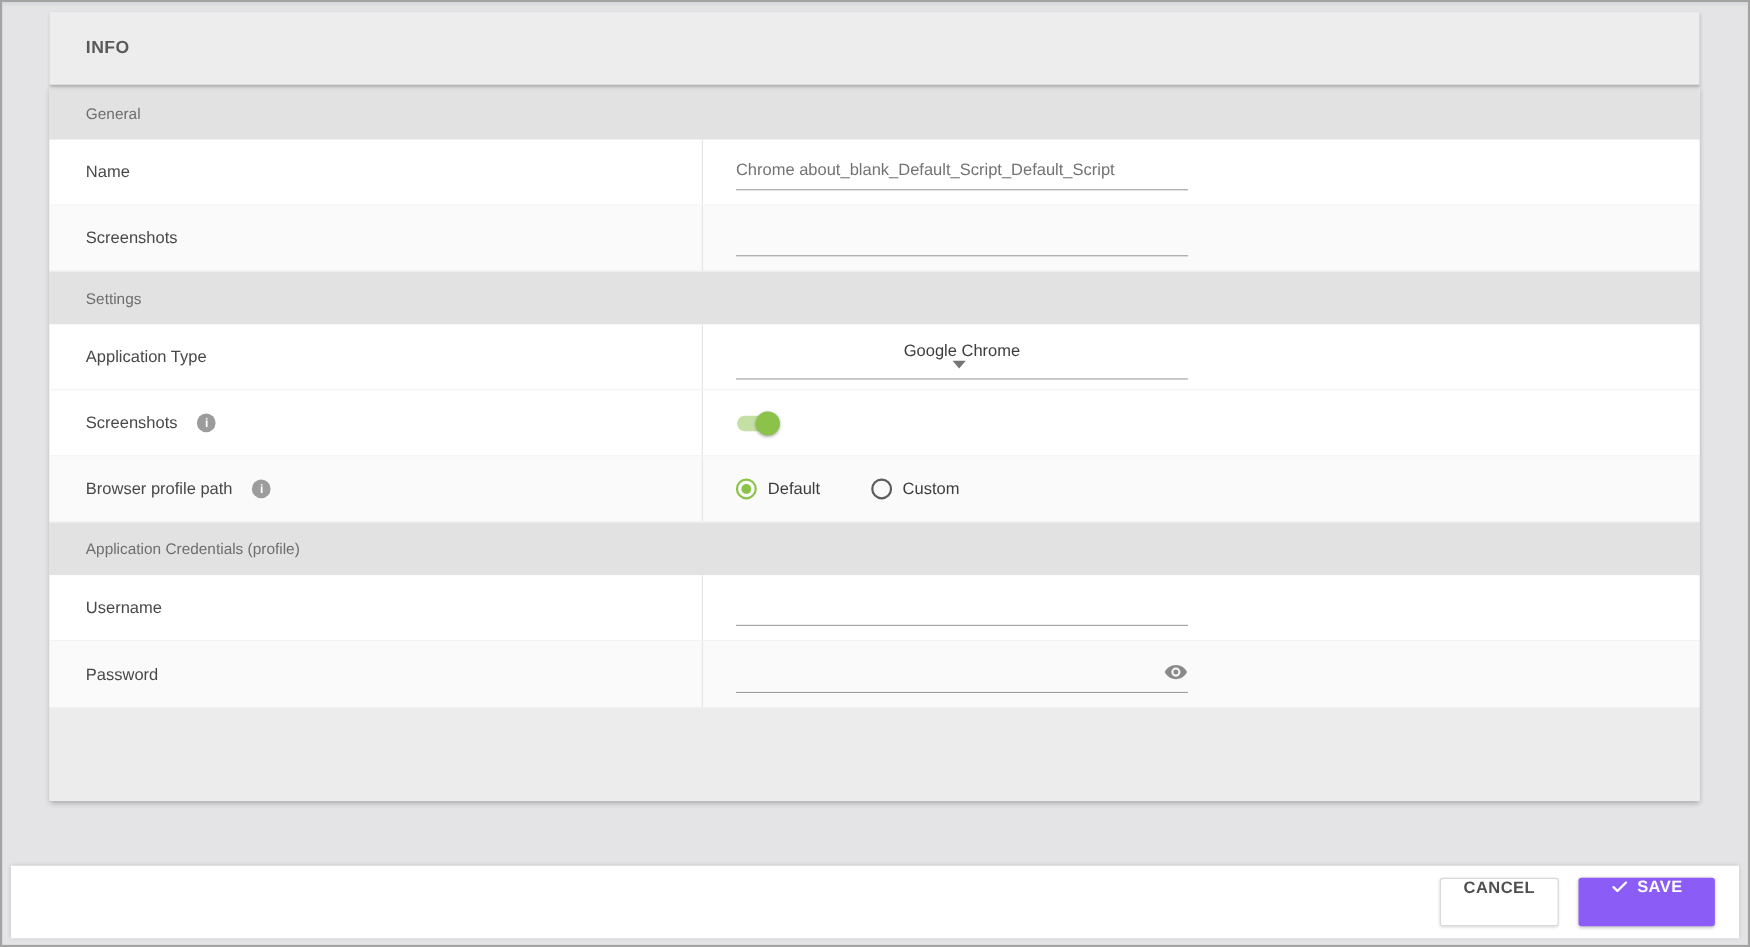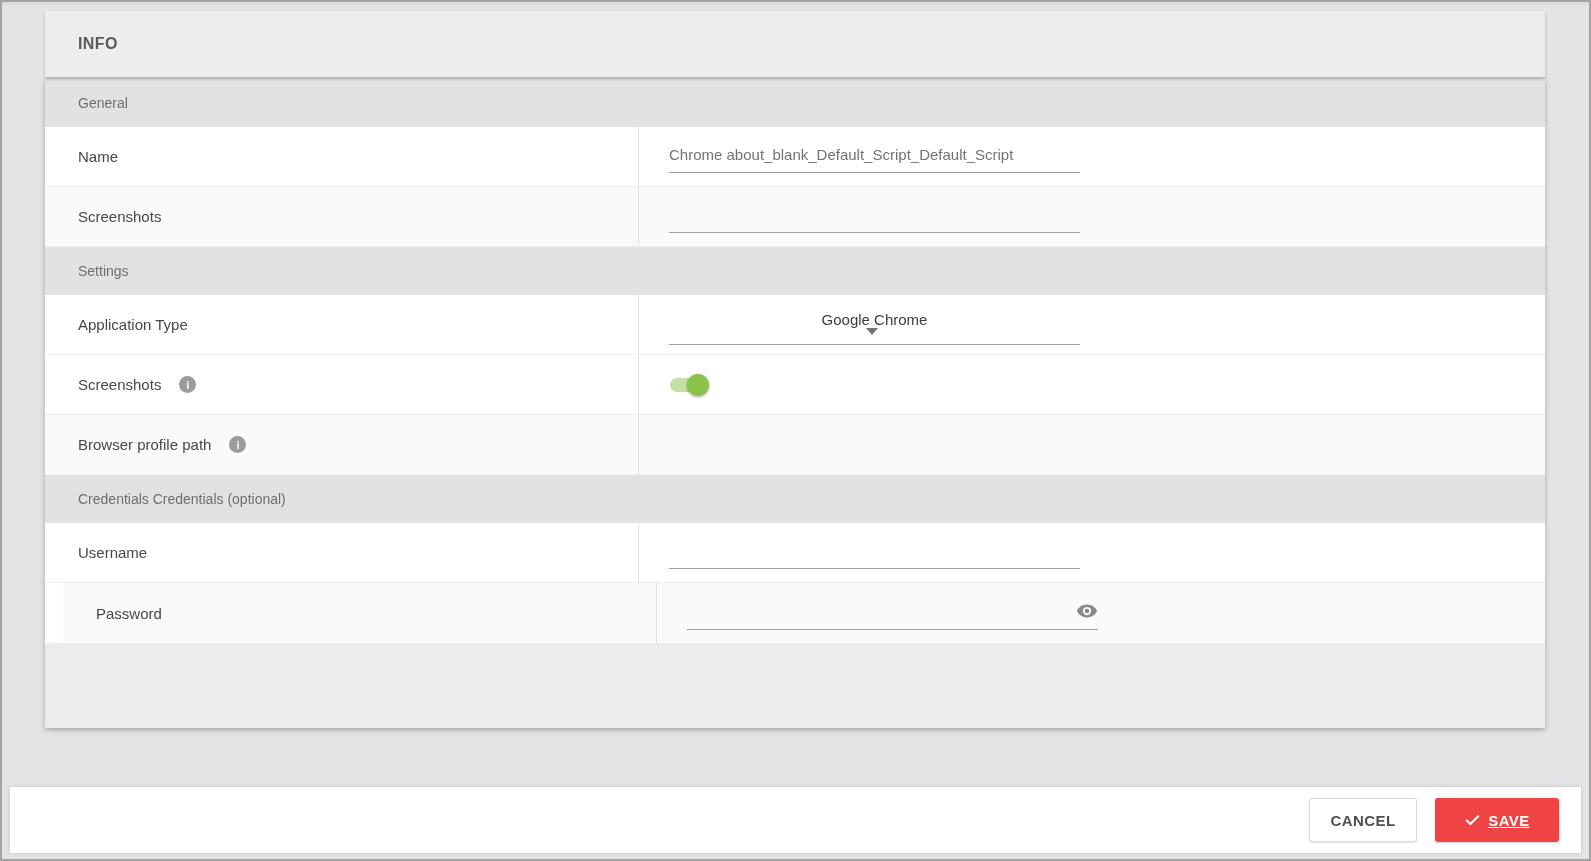--- a/index.html
+++ b/index.html
@@ -74,25 +74,25 @@
   .eye-icon { position:absolute; right:0; bottom:8px; width:22px; height:22px; cursor:pointer; }
 
   .card-footer { height:85px; background:#ececec; }
 
   .bottom-bar {
     position:absolute; left:8px; right:8px; bottom:6px; height:66px; background:#fff;
     display:flex; align-items:center; justify-content:flex-end; padding-right:22px; gap:18px;
     box-shadow:0 0 4px rgba(0,0,0,0.15);
   }
   .btn { height:44px; border-radius:3px; font-family:inherit; font-size:15px; font-weight:700;
-    letter-spacing:0.4px; cursor:pointer; display:flex; align-items:center; justify-content:center; }
+    letter-spacing:0.4px; cursor:pointer; display:flex; justify-content:center; }
   .btn-cancel { width:108px; background:#fff; border:1px solid #d9d9d9; color:#4f4f4f;
     box-shadow:0 1px 2px rgba(0,0,0,0.10); }
-  .btn-save { width:124px; background:#ef4444; border:none; color:#fff; gap:7px;
-    box-shadow:0 1px 3px rgba(0,0,0,0.22);text-decoration:underline; }
+  .btn-save { width:124px; background:#8b5cf6; border:none; color:#fff; gap:7px;
+    box-shadow:0 1px 3px rgba(0,0,0,0.22); }
 </style>
 </head>
 <body>
 
 <div class="page">
   <div class="top-strip"></div>
 
   <div class="card">
     <div class="card-header">
       <span class="card-title">INFO</span>
@@ -148,36 +148,48 @@
             <div class="toggle-knob"></div>
           </div>
         </div>
       </div>
 
       <div class="field-row alt">
         <div class="field-label">
           <span>Browser profile path</span>
           <span class="info-icon">i</span>
         </div>
+        <div class="field-input">
+          <div class="radio-group">
+            <div class="radio-option">
+              <span class="radio-circle checked"></span>
+              <span class="radio-label">Default</span>
+            </div>
+            <div class="radio-option">
+              <span class="radio-circle unchecked"></span>
+              <span class="radio-label">Custom</span>
+            </div>
+          </div>
+        </div>
       </div>
 
       <div class="section-row">
-        <span>Credentials Credentials (optional)</span>
+        <span>Application Credentials (profile)</span>
       </div>
 
       <div class="field-row">
         <div class="field-label">Username</div>
         <div class="field-input">
           <div class="input-wrap">
             <input class="text-input" type="text" value="" style="">
           </div>
         </div>
       </div>
 
-      <div class="field-row alt" style="border-bottom:none;margin-left:18px;">
+      <div class="field-row alt" style="border-bottom:none;">
         <div class="field-label">Password</div>
         <div class="field-input">
           <div class="input-wrap">
             <input class="text-input" type="password" value="" style="">
             <svg class="eye-icon" viewBox="0 0 24 24">
               <path fill="#8a8a8a" d="M12 5c-5 0-9.3 3-11 7 1.7 4 6 7 11 7s9.3-3 11-7c-1.7-4-6-7-11-7zm0 11.5a4.5 4.5 0 1 1 0-9 4.5 4.5 0 0 1 0 9zm0-7a2.5 2.5 0 1 0 0 5 2.5 2.5 0 0 0 0-5z"></path>
             </svg>
           </div>
         </div>
       </div>

